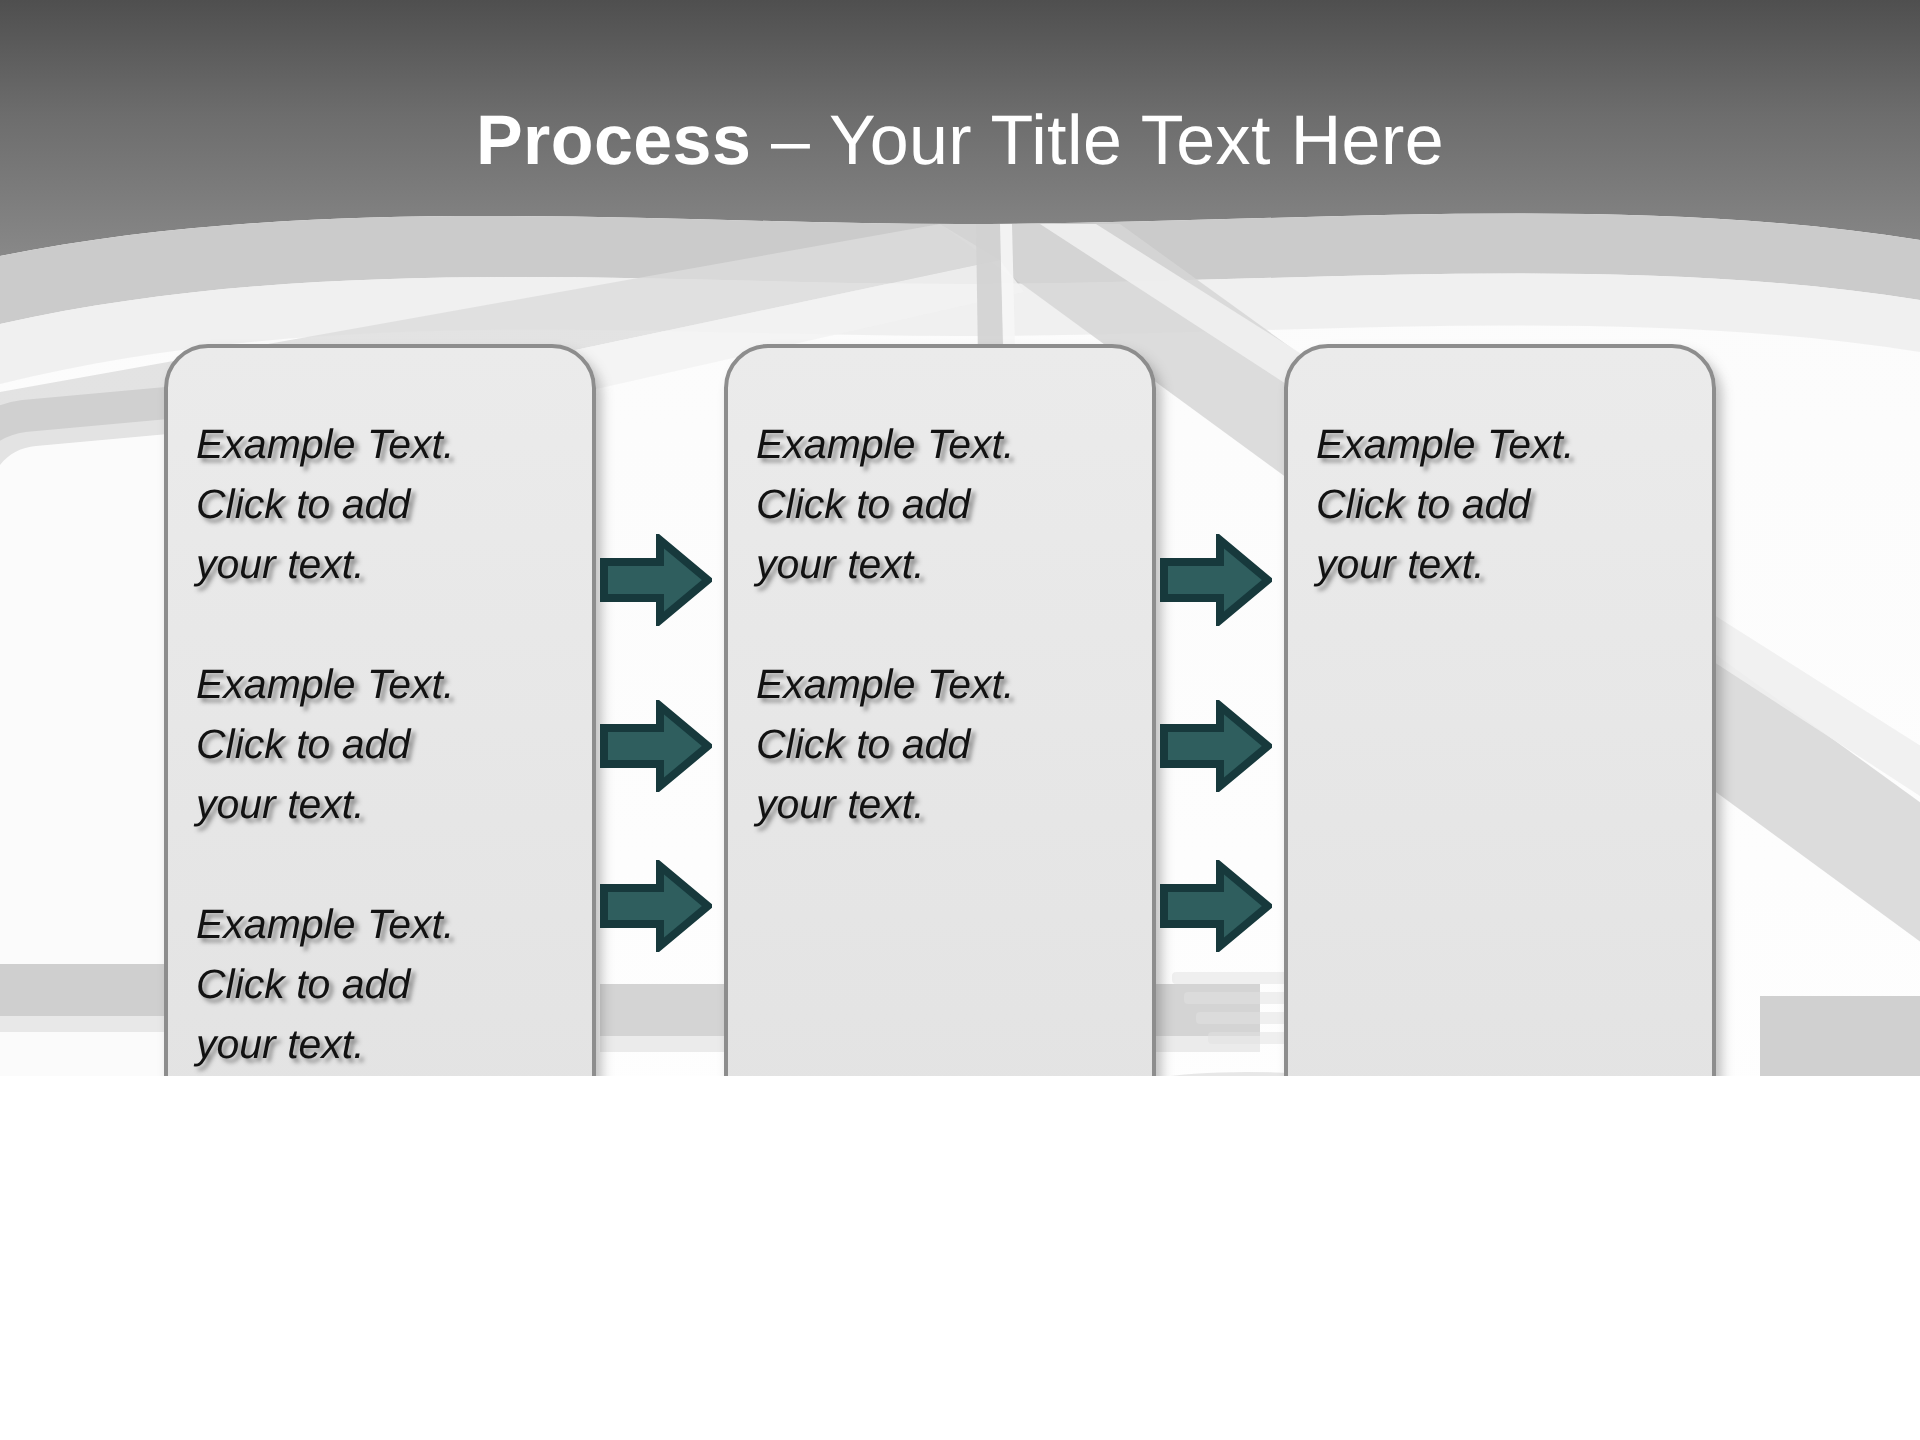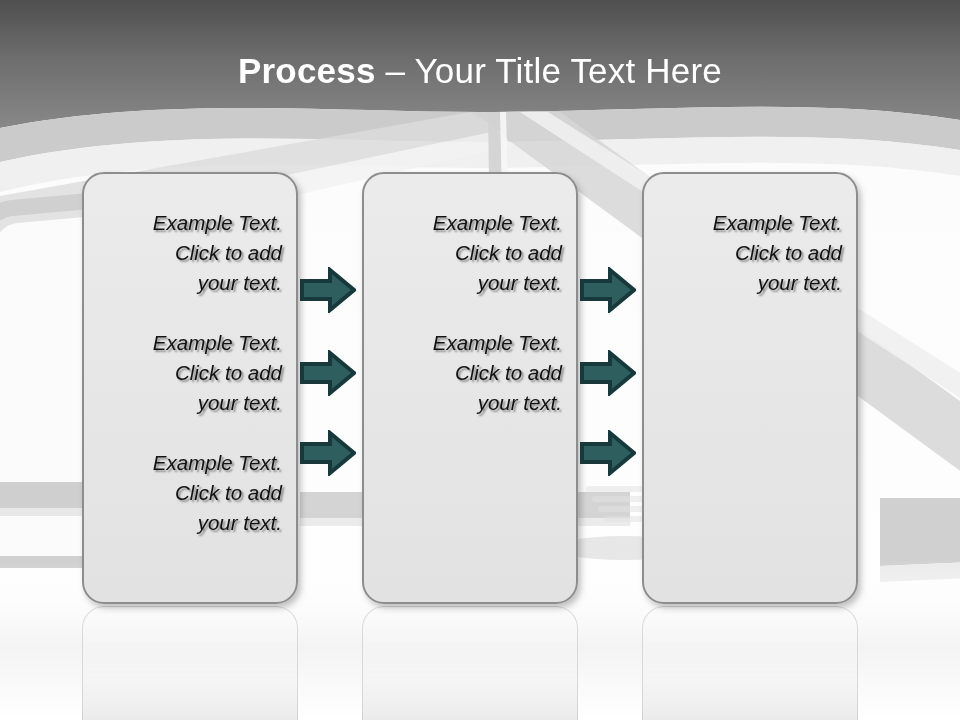--- a/index.html
+++ b/index.html
@@ -7,21 +7,21 @@
     padding: 0;
     background: #ffffff;
   }
   body {
     font-family: "Liberation Sans", sans-serif;
   }
 
   #slide {
     position: relative;
     width: 960px;
-    height: 720px;
+    height: 538px;
     overflow: hidden;
     background: #1d4ed8;
   }
 
   
   .bg-layer {
     position: absolute;
     inset: 0;
     width: 960px;
     height: 720px;
@@ -54,21 +54,21 @@
     background: linear-gradient(180deg, #ebebeb 0%, #e6e6e6 55%, #e2e2e2 100%);
     border: 2px solid #8d8d8d;
     border-radius: 22px;
     box-shadow: 3px 4px 6px rgba(80,80,80,0.35);
   }
   .box-inner {
     position: absolute;
     left: 10px;
     right: 10px;
     top: 34px;
-    text-align: right;
+    text-align: left;
   }
   .para {
     font-style: italic;
     font-size: 20.5px;
     line-height: 30px;
     color: #121212;
     text-shadow: 2px 2px 2px rgba(120,120,120,0.85);
     margin: 0 0 30px 0;
     padding: 0 4px;
     white-space: pre-line;

